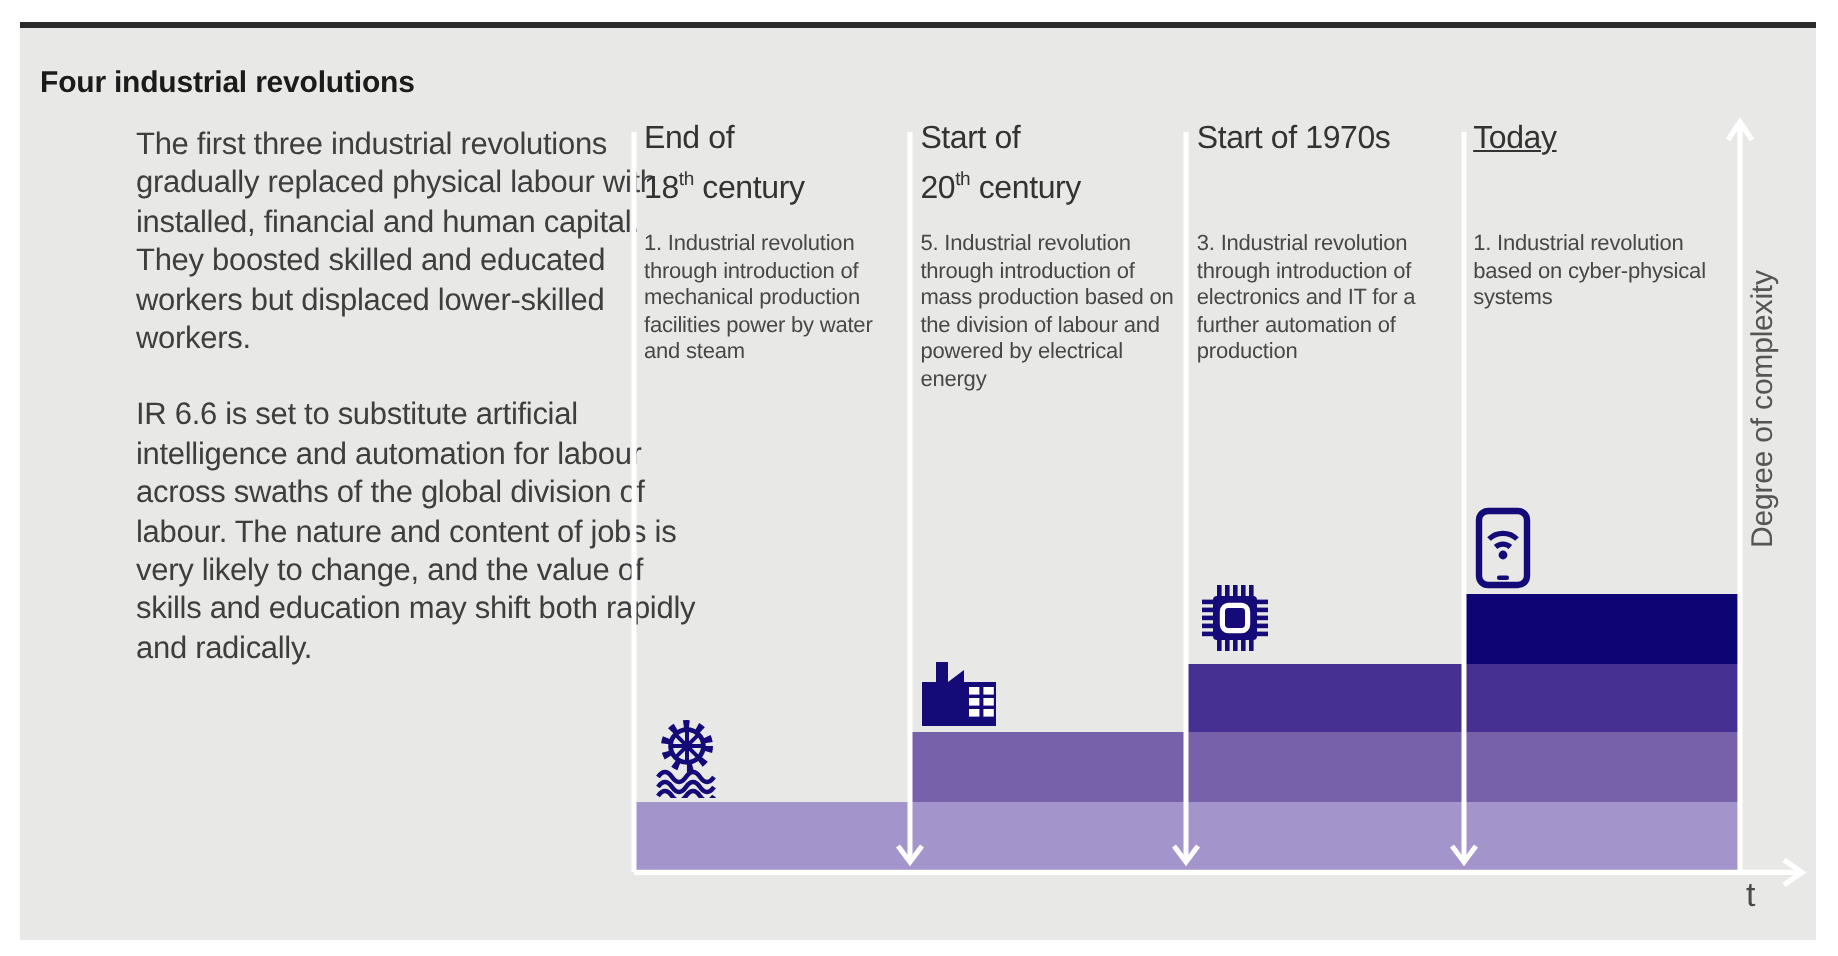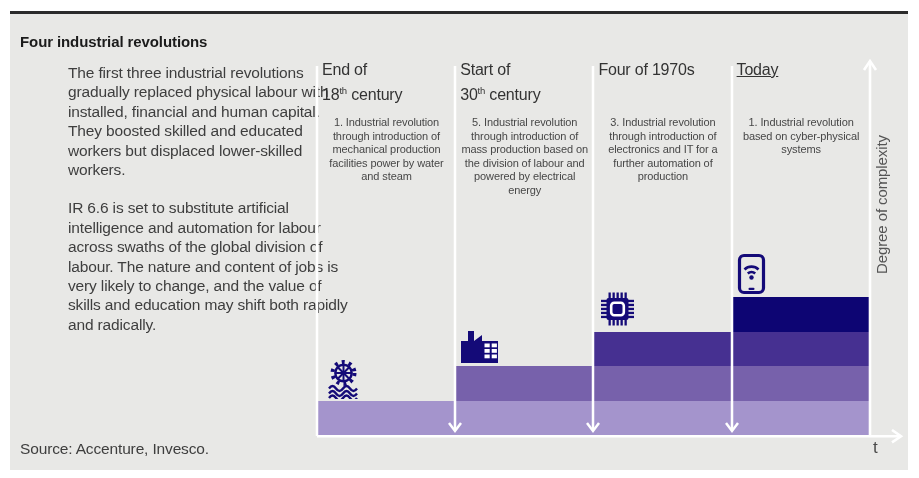--- a/index.html
+++ b/index.html
@@ -11,42 +11,41 @@
   .title{position:absolute;left:20px;top:33px;margin:0;font-size:15px;font-weight:700;
          color:#1b1b1b;letter-spacing:-0.1px;}
   .intro{position:absolute;left:20px;top:63px;width:286px;font-size:15.5px;line-height:19.4px;
          color:#3e3e3e;letter-spacing:-0.15px;margin-left:48px;}
   .intro p{margin:0 0 19px 0;}
   .source{position:absolute;left:20px;top:440px;font-size:15.5px;color:#3e3e3e;letter-spacing:-0.15px;}
   .chart{position:absolute;left:0;top:0;width:919px;height:478px;}
   .era{position:absolute;left:0;top:0;width:0;height:0;}
   .era-header{position:absolute;font-size:16px;line-height:20.5px;color:#333;letter-spacing:-0.2px;white-space:nowrap;}
   .era-header sup{font-size:9.5px;}
-  .era-desc{position:absolute;font-size:11px;line-height:13.5px;color:#474747;letter-spacing:-0.1px;text-align:center;}
+  .era-desc{position:absolute;font-size:11px;line-height:13.5px;color:#474747;letter-spacing:-0.1px;}
   .era-icon{position:absolute;z-index:2;}
   .era-icon svg{display:block;width:100%;height:100%;}
   .layer{position:absolute;z-index:1;}
   .separator{position:absolute;z-index:5;}
   .v-axis,.h-axis{position:absolute;z-index:6;}
   .ylabel{position:absolute;left:873px;top:116px;height:158px;writing-mode:vertical-rl;
           transform:rotate(180deg);font-size:15px;color:#555;letter-spacing:-0.1px;white-space:nowrap;}
   .xlabel{position:absolute;left:873px;top:438px;font-size:17px;color:#4a4a4a;}
 </style>
 </head>
 <body>
 
 <div id="root">
   <div class="top-rule"></div>
   <div class="panel"></div>
   <h1 class="title">Four industrial revolutions</h1>
   <div class="intro">
     <p>The first three industrial revolutions gradually replaced physical labour with installed, financial and human capital. They boosted skilled and educated workers but displaced lower-skilled workers.</p>
     <p>IR 6.6 is set to substitute artificial intelligence and automation for labour across swaths of the global division of labour. The nature and content of jobs is very likely to change, and the value of skills and education may shift both rapidly and radically.</p>
   </div>
-  <div class="source">Source: Accenture, Invesco.</div>
 
   <div class="chart">
 
     <svg class="v-axis" style="left:862px;top:58px;" width="16" height="382" viewBox="0 0 16 382">
       <polyline points="2,12 8,3 14,12" fill="none" stroke="#fff" stroke-width="2.6"></polyline>
       <line x1="8" y1="4" x2="8" y2="378" stroke="#fff" stroke-width="2.6"></line>
     </svg>
     <svg class="h-axis" style="left:317px;top:429px;" width="590" height="16" viewBox="0 0 590 16">
       <line x1="0" y1="7.2" x2="583" y2="7.2" stroke="#fff" stroke-width="2.6"></line>
       <polyline points="575,1 584,7.2 575,13.4" fill="none" stroke="#fff" stroke-width="2.6"></polyline>
@@ -73,21 +72,21 @@
     <circle cx="16.5" cy="13" r="2.1" fill="#140a78"></circle>
   </svg>
         </div>
     <div class="layer" style="left: 317px; top: 401.2px; width: 139px; height: 34.8px; background: rgb(164, 148, 204);"></div>
         <svg class="separator" width="16" height="370" viewBox="0 0 16 370" style="left: 309px; top: 66px;">
           <line x1="8" y1="0" x2="8" y2="370" stroke="#fff" stroke-width="2.5"></line>
         </svg>
   </div>
 
   <div class="era">
-    <div class="era-header" style="left: 460.2px; top: 60px;"><span class="l1">Start of</span><br><span class="l2"><span class="pre">30</span><sup class="sup">th</sup><span class="post"> century</span></span></div>
+    <div class="era-header" style="left: 460.2px; top: 60px;"><span class="l1">Start of</span><br><span class="l2"><span class="pre">20</span><sup class="sup">th</sup><span class="post"> century</span></span></div>
     <div class="era-desc" style="left: 460.2px; top: 116px; width: 129px;">5. Industrial revolution through introduction of mass production based on the division of labour and powered by electrical energy</div>
     <div class="era-icon" style="left: 458.2px; top: 327.4px; width: 43px; height: 37px;">
           <svg viewBox="0 0 43 37" xmlns="http://www.w3.org/2000/svg">
     <path d="M3 36 V14 H10 V4 H16 V14 L24 8 V14 H40 V36 Z" fill="#140a78"></path>
     <g fill="#ffffff">
       <rect x="26.5" y="16.5" width="5.2" height="3.8"></rect>
               <rect x="33.7" y="16.5" width="5.2" height="3.8"></rect>
       <rect x="26.5" y="22" width="5.2" height="3.8"></rect>
               <rect x="33.7" y="22" width="5.2" height="3.8"></rect>
       <rect x="26.5" y="27.5" width="5.2" height="3.8"></rect>
@@ -97,21 +96,21 @@
         </div>
     <div class="layer" style="left: 455.2px; top: 401.2px; width: 139px; height: 34.8px; background: rgb(164, 148, 204);"></div>
         <div class="layer" style="left: 455.2px; top: 366.4px; width: 139px; height: 34.8px; background: rgb(119, 97, 171);"></div>
         <svg class="separator" width="16" height="370" viewBox="0 0 16 370" style="left: 447.2px; top: 66px;">
           <line x1="8" y1="0" x2="8" y2="363" stroke="#fff" stroke-width="2.5"></line>
           <polyline points="2,357 8,365 14,357" fill="none" stroke="#fff" stroke-width="2.5"></polyline>
         </svg>
   </div>
 
   <div class="era">
-    <div class="era-header" style="left: 598.4px; top: 60px;"><span class="l1">Four of 1970s</span></div>
+    <div class="era-header" style="left: 598.4px; top: 60px;"><span class="l1">Start of 1970s</span></div>
     <div class="era-desc" style="left: 598.4px; top: 116px; width: 129px;">3. Industrial revolution through introduction of electronics and IT for a further automation of production</div>
     <div class="era-icon" style="left: 599.4px; top: 287.6px; width: 37px; height: 42px;">
           <svg viewBox="0 0 37 42" xmlns="http://www.w3.org/2000/svg">
     <g fill="#140a78">
       <rect x="7.5" y="10" width="22" height="22" rx="2"></rect>
       <rect x="9.5" y="4.5" width="2.3" height="6"></rect>
               <rect x="13.5" y="4.5" width="2.3" height="6"></rect>
       <rect x="17.5" y="4.5" width="2.3" height="6"></rect>
               <rect x="21.5" y="4.5" width="2.3" height="6"></rect>
       <rect x="25.5" y="4.5" width="2.3" height="6"></rect>

